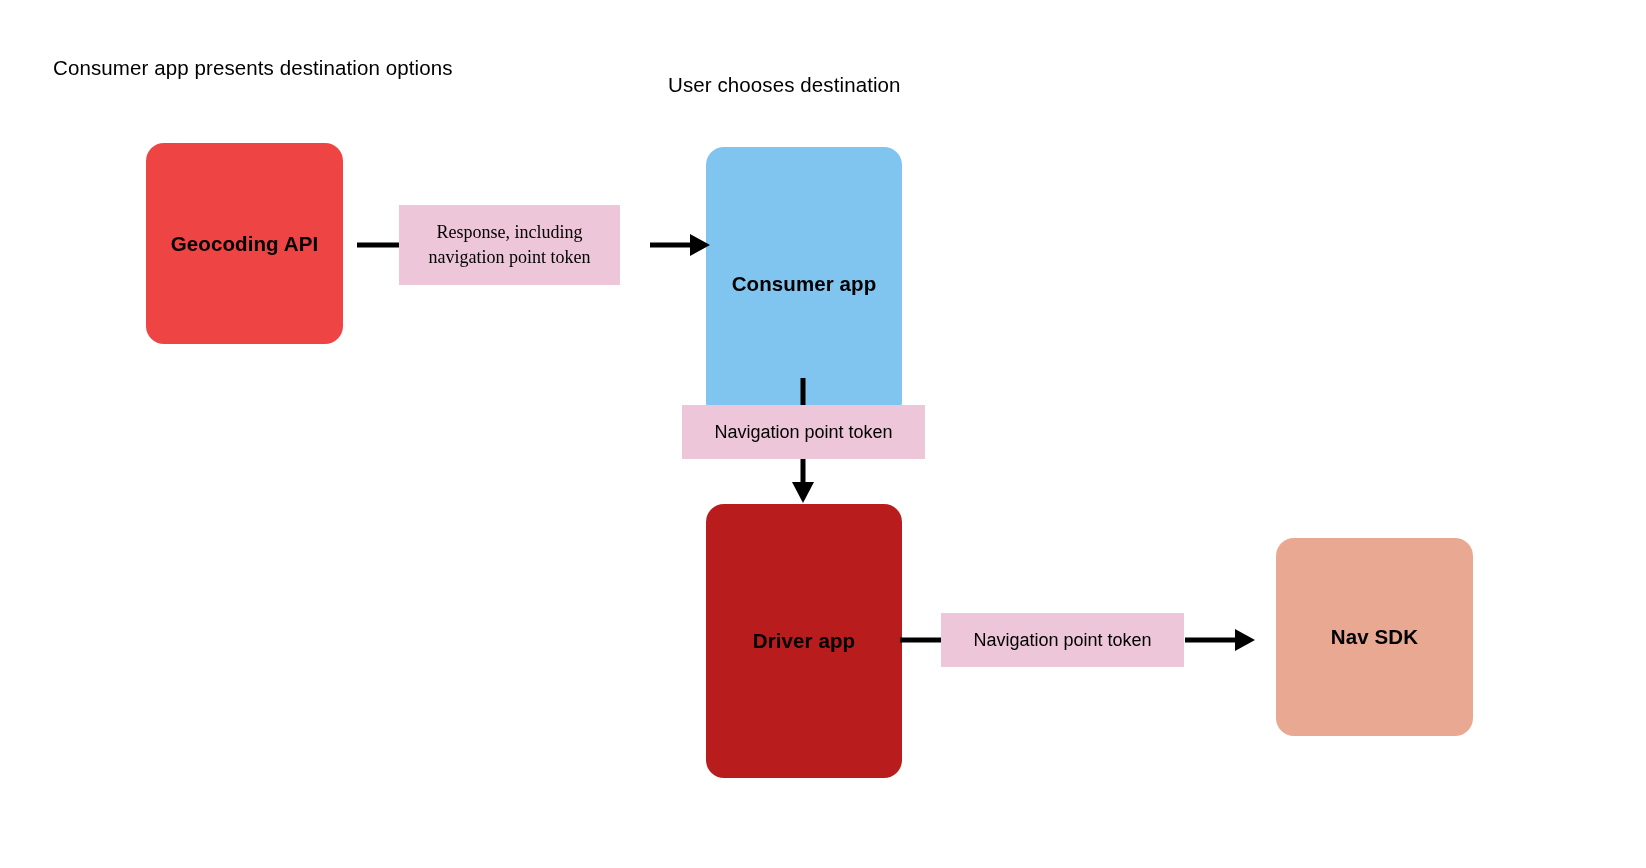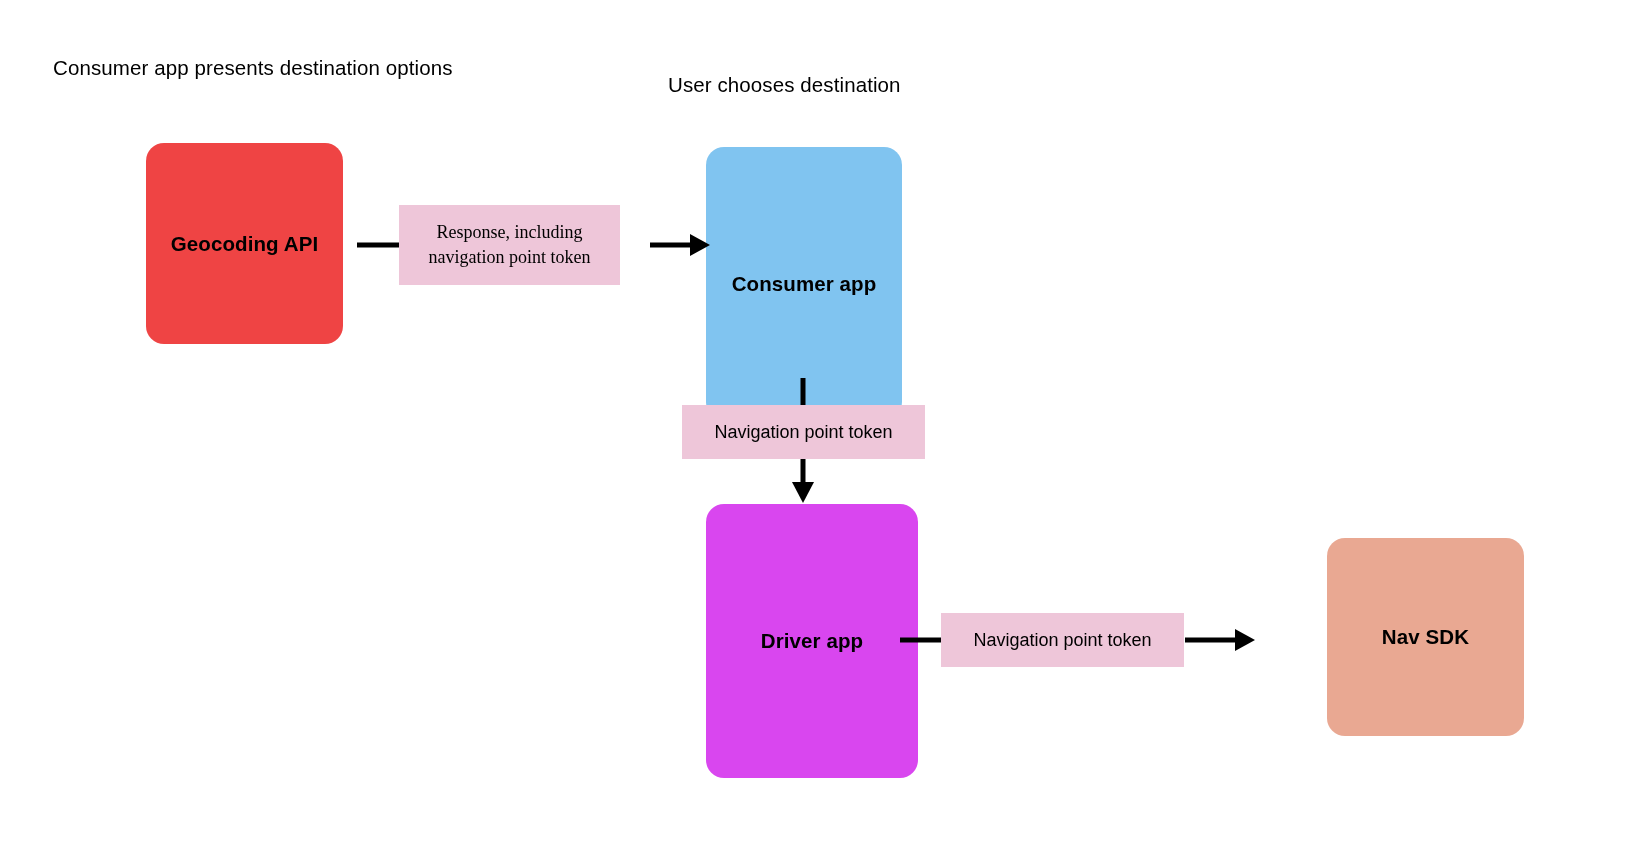--- a/index.html
+++ b/index.html
@@ -110,25 +110,25 @@
   </div>
 
   <div class="node" style="left:146px; top:143px; width:197px; height:201px; background:#ef4444;">
     <span class="node-label">Geocoding API</span>
   </div>
 
   <div class="node" style="left:706px; top:107px; width:196px; height:273px; background:#80c4f0;margin-top:40px;">
     <span class="node-label">Consumer app</span>
   </div>
 
-  <div class="node" style="left:706px; top:504px; width:212px; height:274px; background:#d946ef;">
+  <div class="node" style="left:706px; top:504px; width:196px; height:274px; background:#b91c1c;">
     <span class="node-label">Driver app</span>
   </div>
 
-  <div class="node" style="left:1327px; top:538px; width:197px; height:198px; background:#e9a892;">
+  <div class="node" style="left:1276px; top:538px; width:197px; height:198px; background:#e9a892;">
     <span class="node-label">Nav SDK</span>
   </div>
 
   <div class="edge-label" style="left:399px; top:205px; width:221px; height:80px; background:#eec6d9;font-family:Liberation Serif, serif;">
     <span>Response, including navigation point token</span>
   </div>
 
   <div class="edge-label" style="left:682px; top:405px; width:243px; height:54px; background:#eec6d9;">
     <span>Navigation point token</span>
   </div>

